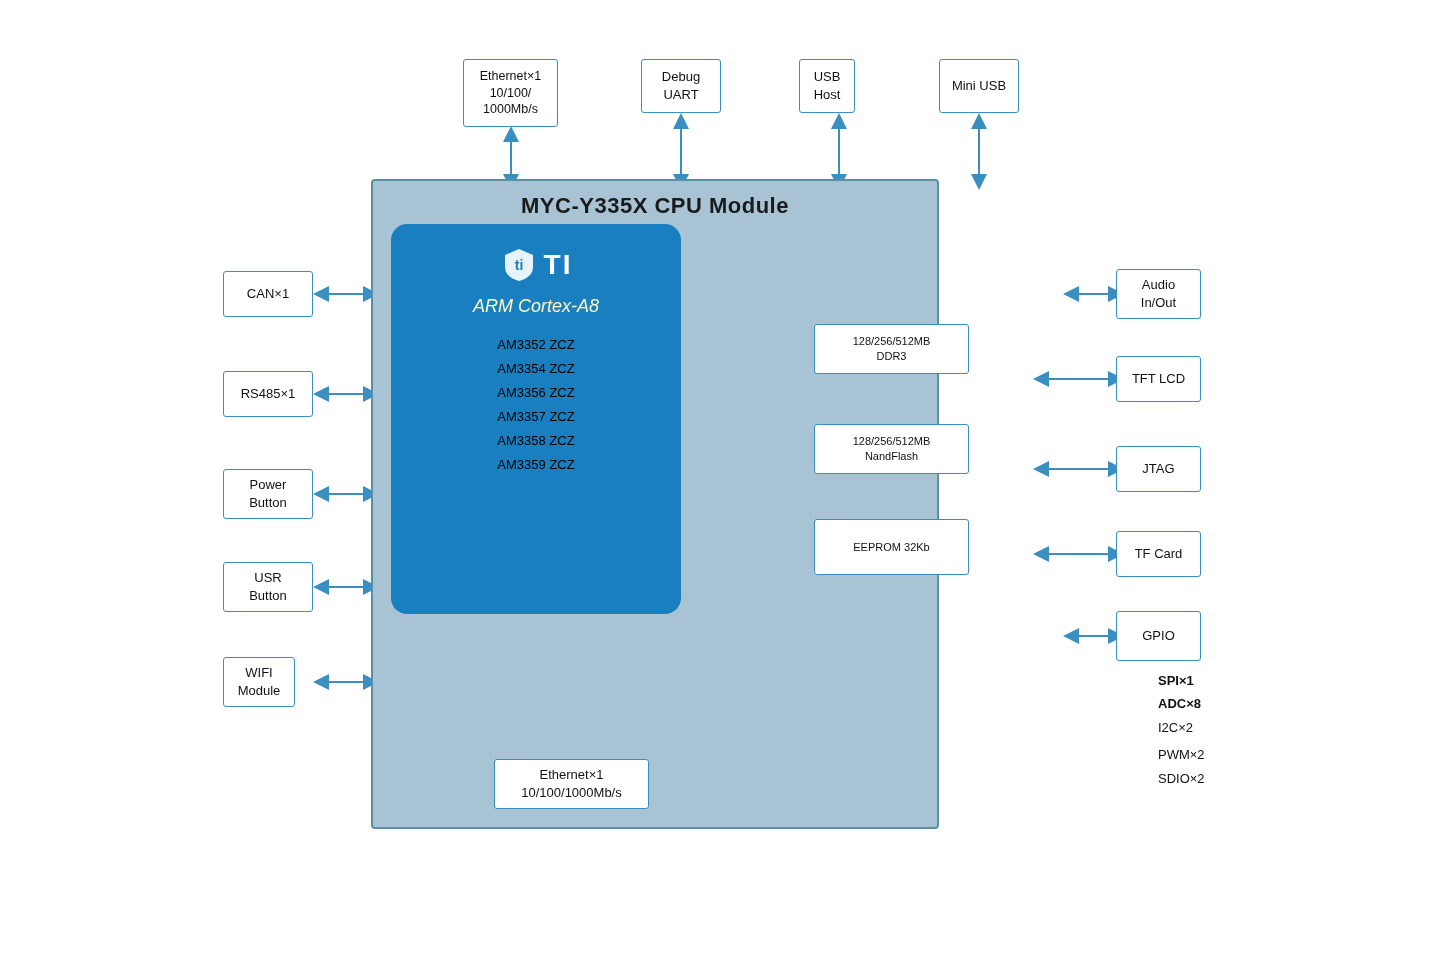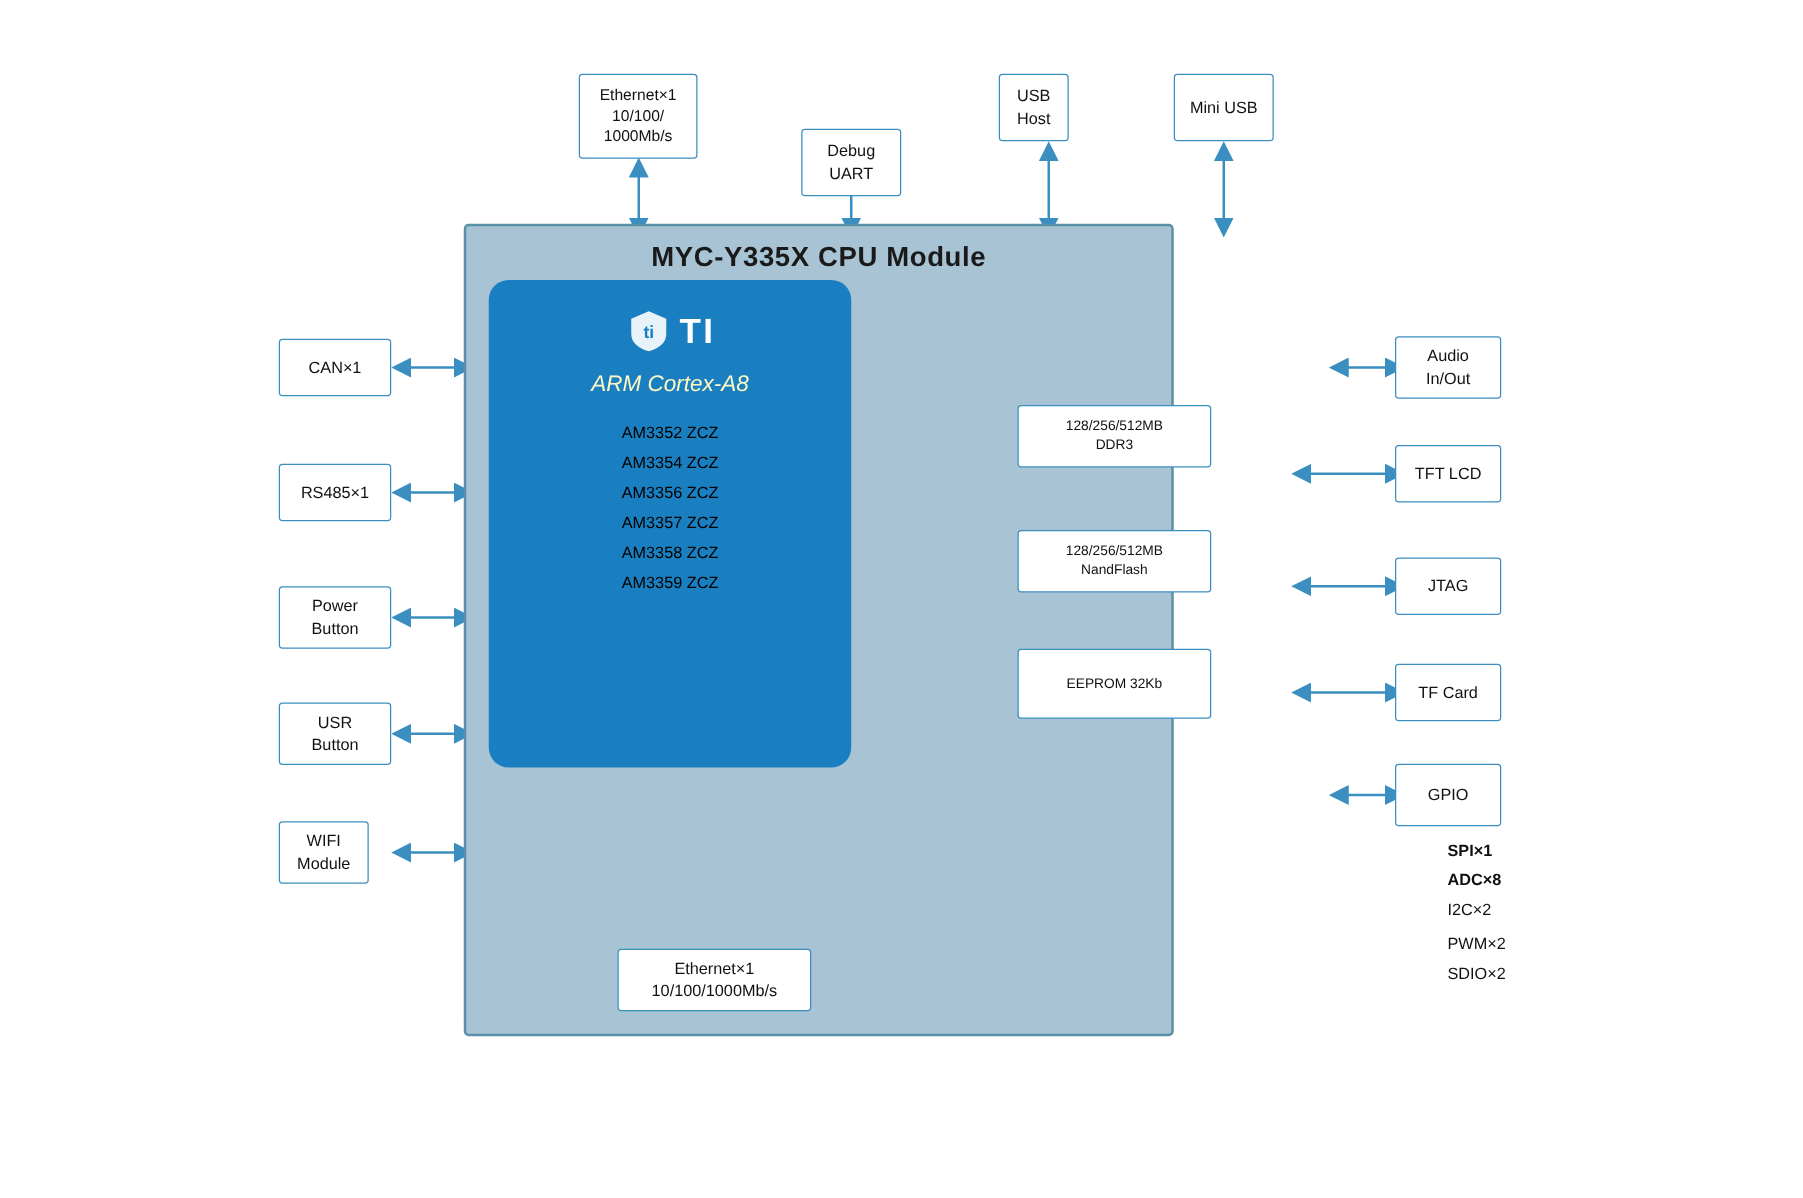--- a/index.html
+++ b/index.html
@@ -210,21 +210,21 @@
       <div>AM3357 ZCZ</div>
       <div>AM3358 ZCZ</div>
       <div>AM3359 ZCZ</div>
     </div>
   </div>
 
   <div class="label-box" style="width:95px;height:68px;left:292px;top:20px;font-size:12.5px;">
     <span>Ethernet×1<br>10/100/<br>1000Mb/s</span>
   </div>
 
-  <div class="label-box" style="width:80px;height:54px;left:470px;top:20px;margin-top:44px;">
+  <div class="label-box" style="width:80px;height:54px;left:470px;top:20px;">
     <span>Debug<br>UART</span>
   </div>
 
   <div class="label-box" style="width:56px;height:54px;left:628px;top:20px;">
     <span>USB Host</span>
   </div>
 
   <div class="label-box" style="width:80px;height:54px;left:768px;top:20px;">
     <span>Mini USB</span>
   </div>

